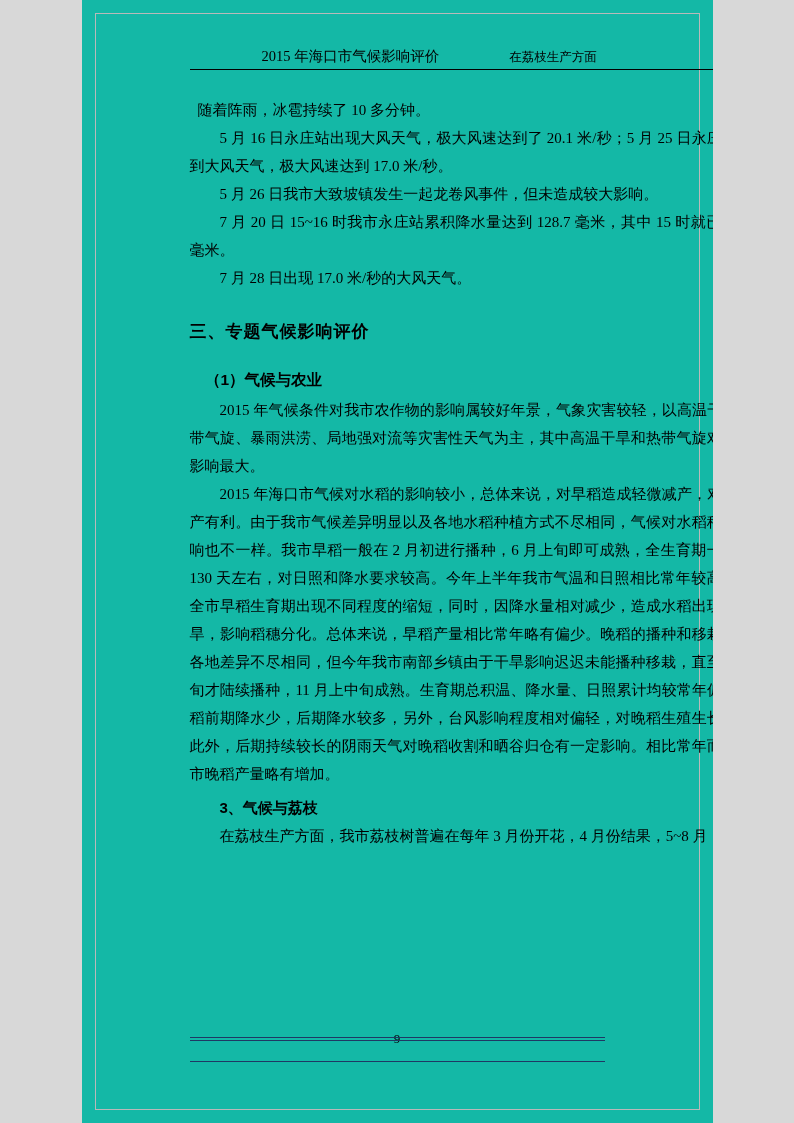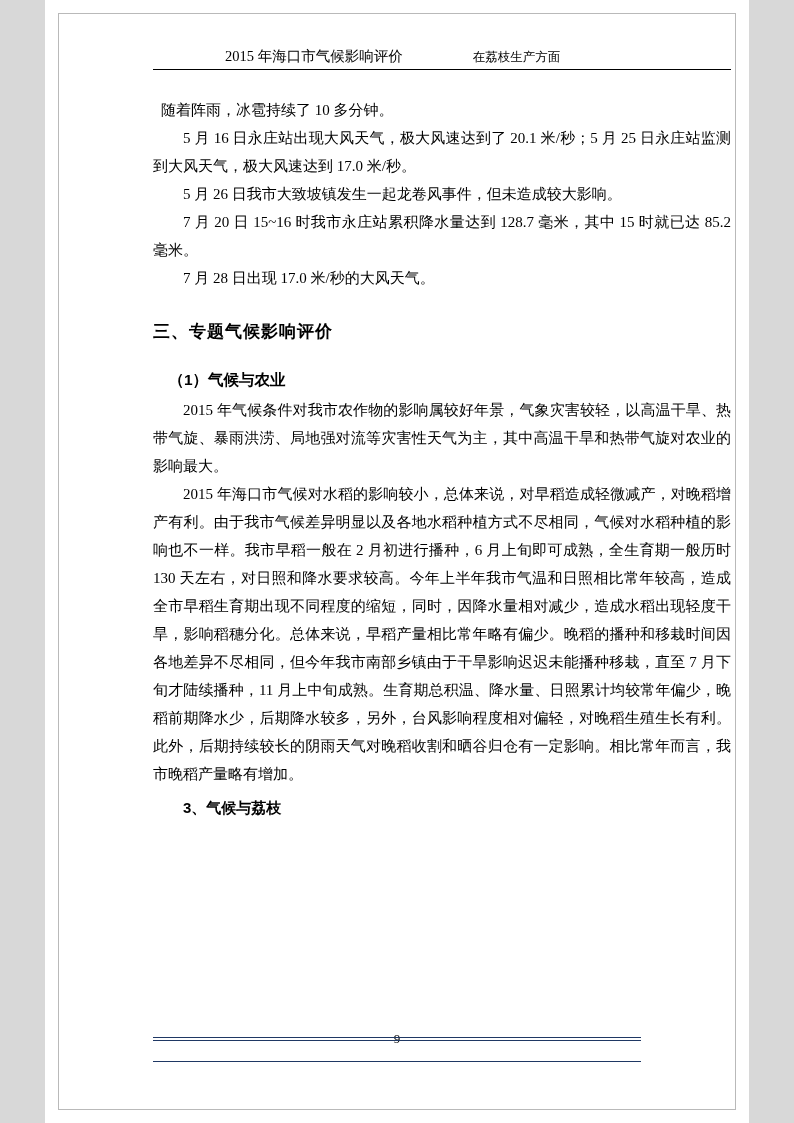--- a/index.html
+++ b/index.html
@@ -5,24 +5,24 @@
   html, body {
     margin: 0;
     padding: 0;
     background: #d8d8d8;
   }
   body {
     font-family: "Liberation Serif", "DejaVu Serif", serif;
   }
   .page {
     position: relative;
-    width: 704px;
+    width: 631px;
     height: 1123px;
     margin: 0 auto;
-    background: #ffffff;
+    background: #14b8a6;
     box-sizing: border-box;
     overflow: hidden;
   }
   .page-border {
     position: absolute;
     left: 13px;
     top: 13px;
     right: 13px;
     bottom: 13px;
     border: 1px solid #b9b9b9;
@@ -175,20 +175,21 @@
       <p class="para">7 月 28 日出现 17.0 米/秒的大风天气。</p>
 
       <h2 class="section-title">三、专题气候影响评价</h2>
 
       <h3 class="sub-title">（1）气候与农业</h3>
       <p class="para">2015 年气候条件对我市农作物的影响属较好年景，气象灾害较轻，以高温干旱、热带气旋、暴雨洪涝、局地强对流等灾害性天气为主，其中高温干旱和热带气旋对农业的影响最大。</p>
 
       <p class="para">2015 年海口市气候对水稻的影响较小，总体来说，对早稻造成轻微减产，对晚稻增产有利。由于我市气候差异明显以及各地水稻种植方式不尽相同，气候对水稻种植的影响也不一样。我市早稻一般在 2 月初进行播种，6 月上旬即可成熟，全生育期一般历时 130 天左右，对日照和降水要求较高。今年上半年我市气温和日照相比常年较高，造成全市早稻生育期出现不同程度的缩短，同时，因降水量相对减少，造成水稻出现轻度干旱，影响稻穗分化。总体来说，早稻产量相比常年略有偏少。晚稻的播种和移栽时间因各地差异不尽相同，但今年我市南部乡镇由于干旱影响迟迟未能播种移栽，直至 7 月下旬才陆续播种，11 月上中旬成熟。生育期总积温、降水量、日照累计均较常年偏少，晚稻前期降水少，后期降水较多，另外，台风影响程度相对偏轻，对晚稻生殖生长有利。此外，后期持续较长的阴雨天气对晚稻收割和晒谷归仓有一定影响。相比常年而言，我市晚稻产量略有增加。</p>
 
       <h4 class="sub-sub-title">3、气候与荔枝</h4>
+      <p class="para">在荔枝生产方面，我市荔枝树普遍在每年 3 月份开花，4 月份结果，5~8 月</p>
     </div>
 
   </div>
 
   <div class="footer">
     <div class="footer-line-top">
       <div class="footer-rule-left"></div>
       <div class="footer-page-num">9</div>
       <div class="footer-rule-right"></div>
     </div>

